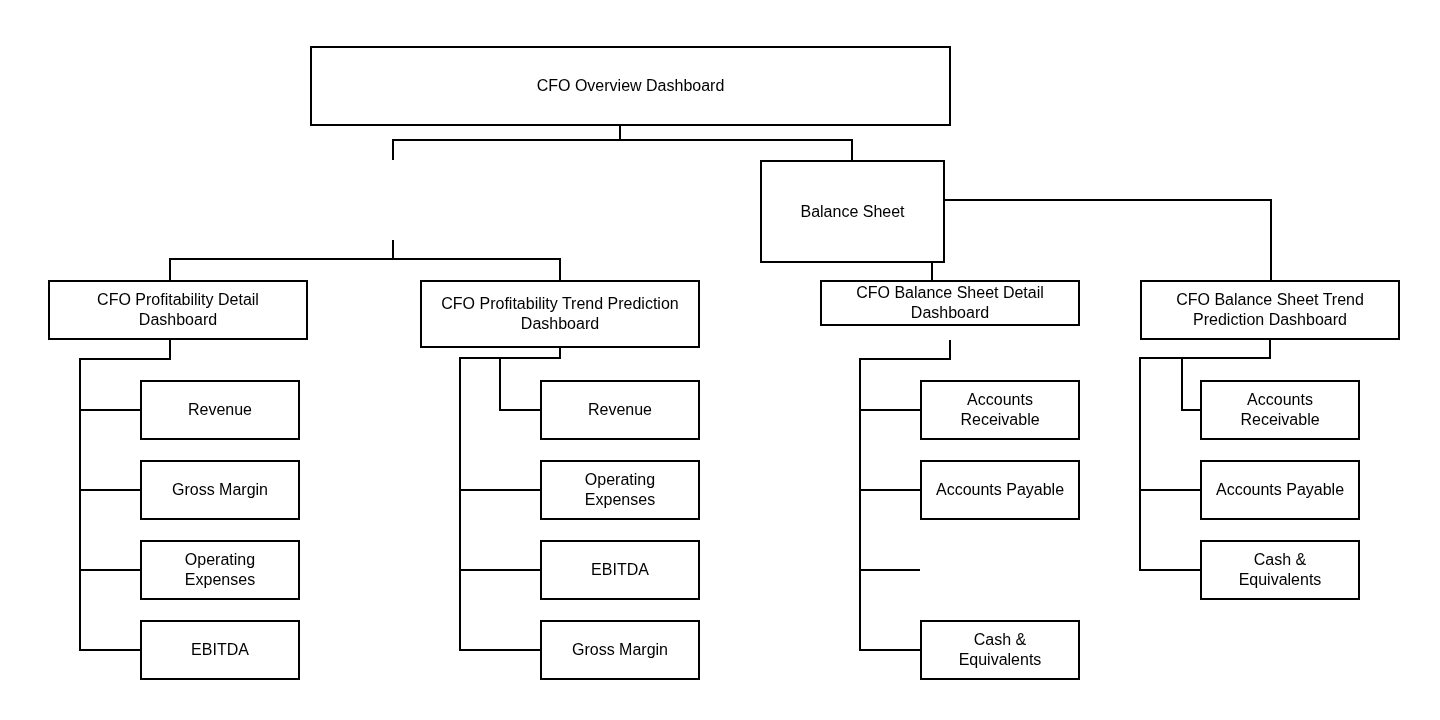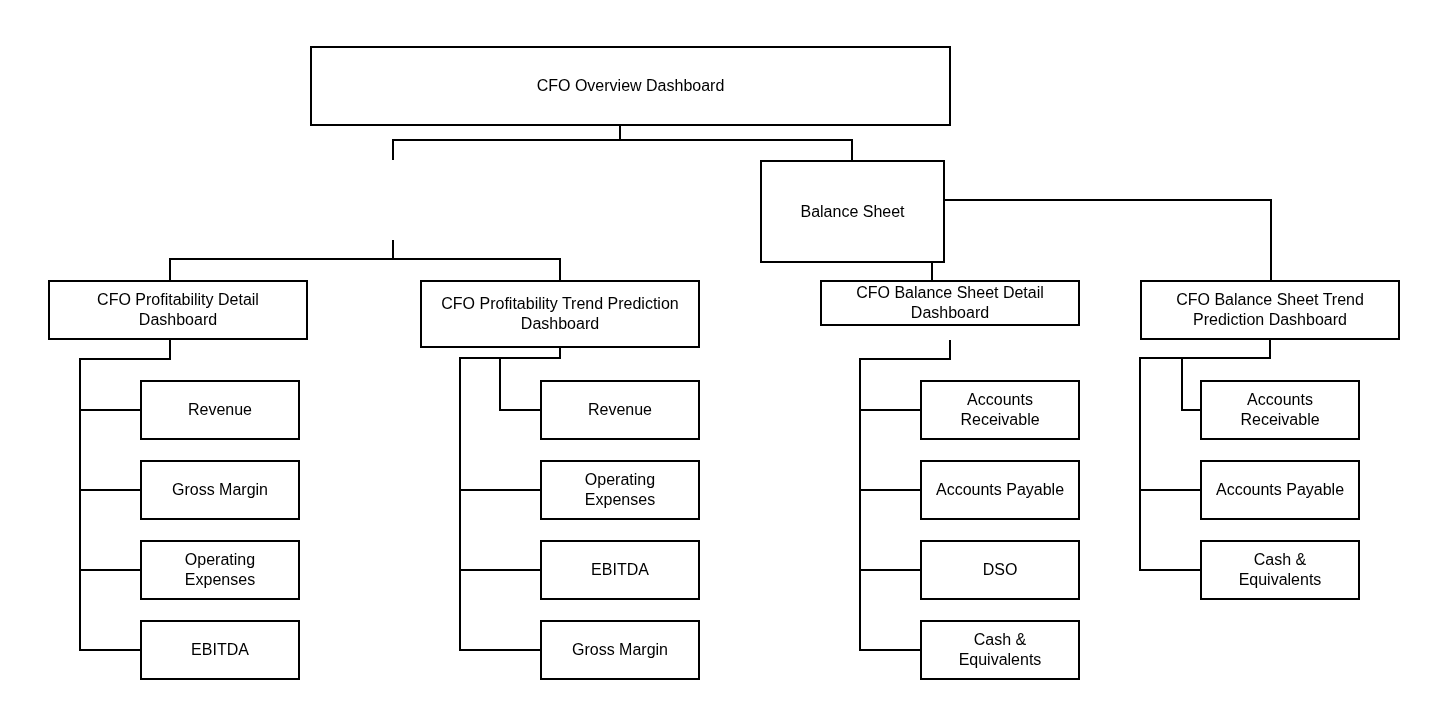--- a/index.html
+++ b/index.html
@@ -112,23 +112,20 @@
     <span>Gross Margin</span>
   </div>
 
   <div class="node leaf col3 row1">
     <span>Accounts
 Receivable</span>
   </div>
   <div class="node leaf col3 row2">
     <span>Accounts Payable</span>
   </div>
-  <div class="node leaf col3 row3">
-    <span>DSO</span>
-  </div>
   <div class="node leaf col3 row4">
     <span>Cash &amp;
 Equivalents</span>
   </div>
 
   <div class="node leaf col4 row1">
     <span>Accounts
 Receivable</span>
   </div>
   <div class="node leaf col4 row2">

